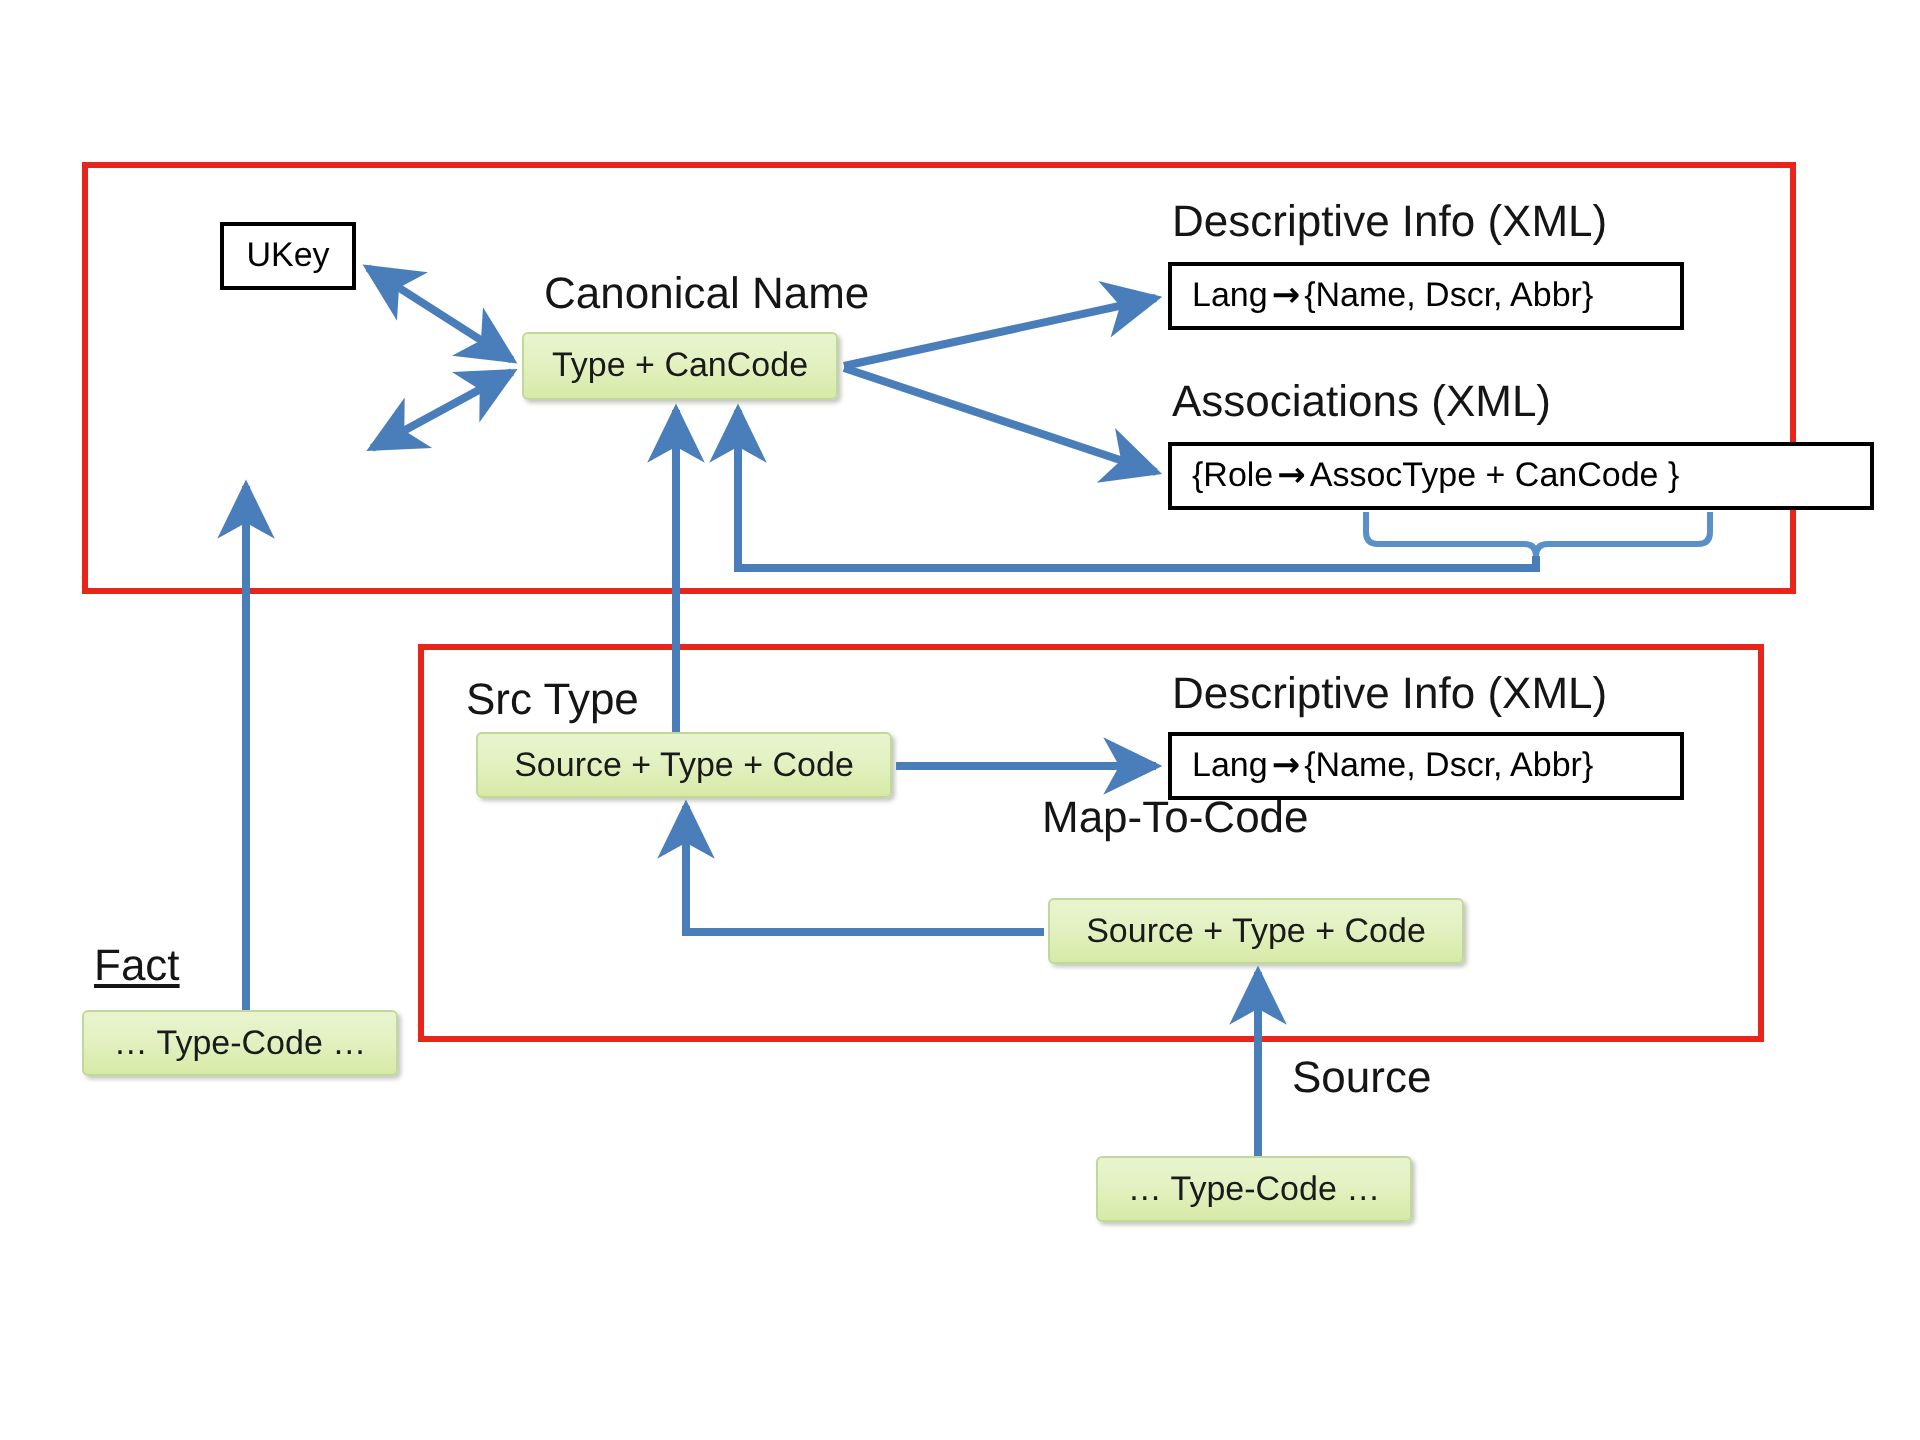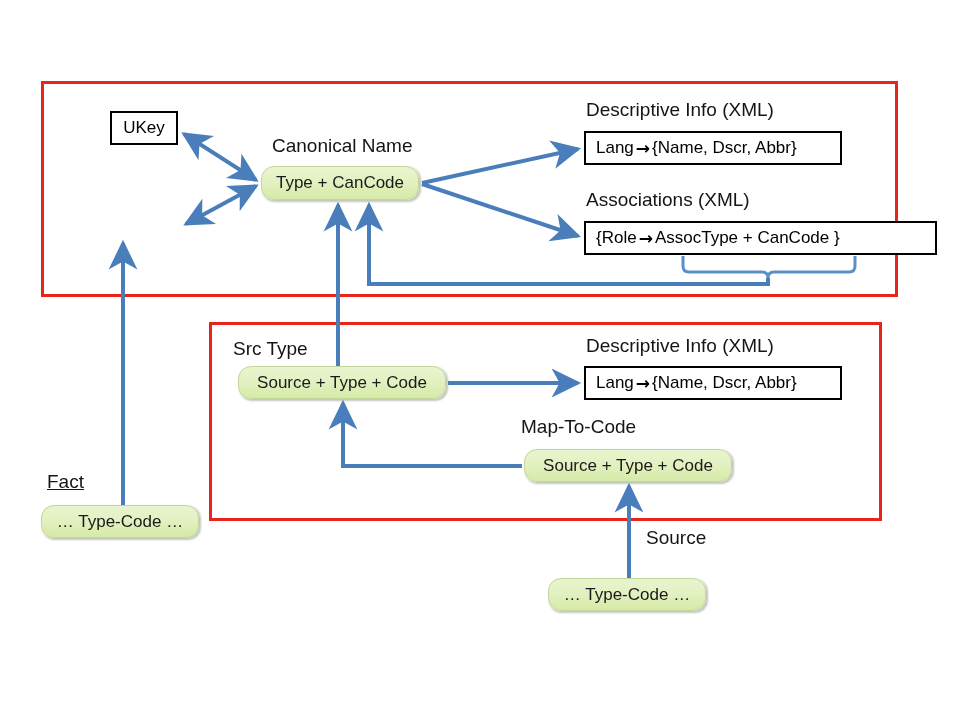--- a/index.html
+++ b/index.html
@@ -36,37 +36,37 @@
     position: absolute;
     box-sizing: border-box;
     display: flex;
     align-items: center;
     justify-content: center;
     white-space: nowrap;
   }
   .node-green {
     background: linear-gradient(to bottom, #E9F4CE 0%, #E3F1C2 45%, #D6EAA6 100%);
     border: 1px solid #C3D69B;
-    border-radius: 13px;
+    border-radius: 3px;
     box-shadow: 1.5px 1.5px 2px rgba(120,130,110,0.45);
     color: #1a1a1a;
     font-size: 17px;
     padding: 0 1px;
   }
   .node-white {
     background: #ffffff;
     border: 2px solid #000000;
     color: #000000;
     font-size: 17px;
     padding: 0 10px;
   }
   .caption {
     position: absolute;
     color: #151515;
-    font-size: 19px;
+    font-size: 22px;
     white-space: nowrap;
     line-height: 1;
   }
   .arrow-glyph {
     font-family: "DejaVu Sans", sans-serif;
     font-weight: bold;
     padding: 0 2px;
     display: inline-block;
   }
 </style>
@@ -129,21 +129,21 @@
     <g>
       <line x1="629" y1="578" x2="629" y2="486" stroke="#4A7EBB" stroke-width="4" marker-end="url(#ah)"></line>
     </g>
   </svg>
 
   <div class="caption" style="left:272px; top:136px;">Canonical Name</div>
   <div class="caption" style="left:586px; top:100px;">Descriptive Info (XML)</div>
   <div class="caption" style="left:586px; top:190px;text-align:right;">Associations (XML)</div>
   <div class="caption" style="left:233px; top:339px;">Src Type</div>
   <div class="caption" style="left:586px; top:336px;">Descriptive Info (XML)</div>
-  <div class="caption" style="left:521px; top:398px;margin-top:19px;">Map-To-Code</div>
+  <div class="caption" style="left:521px; top:398px;">Map-To-Code</div>
   <div class="caption" style="left:47px; top:472px;text-decoration:underline;">Fact</div>
   <div class="caption" style="left:646px; top:528px;">Source</div>
 
   <div class="node node-white" style="left:110px; top:111px; width:68px; height:34px;">UKey</div>
 
   <div class="node node-green" style="left:261px; top:166px; width:158px; height:34px;">Type + CanCode</div>
 
 
   <div class="node node-white" style="left:584px; top:131px; width:258px; height:34px; justify-content:flex-start;">
     <span>Lang </span>

